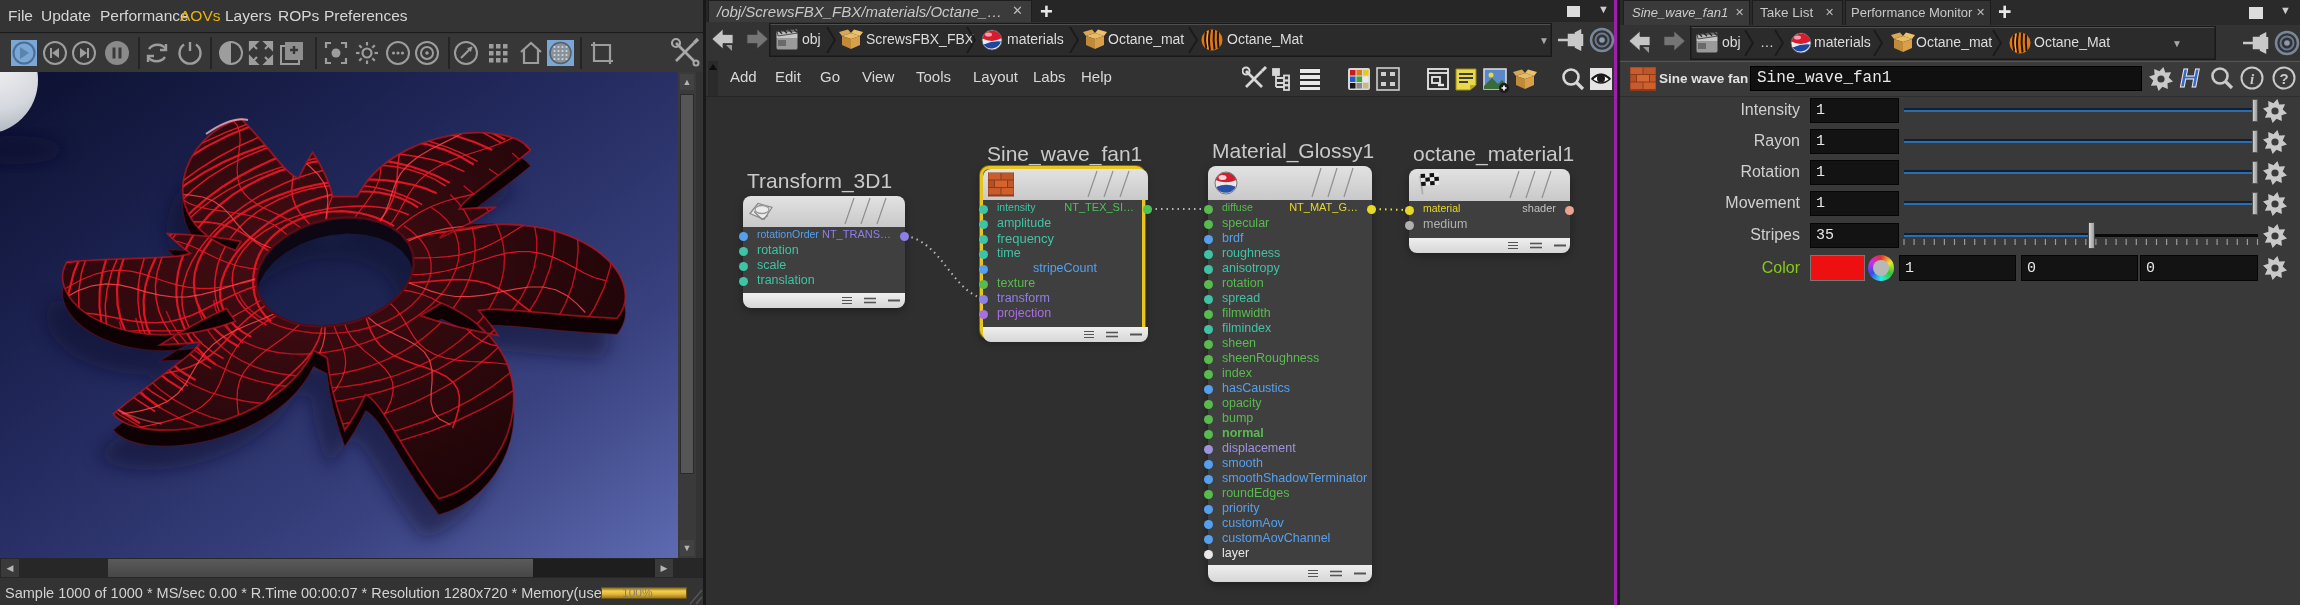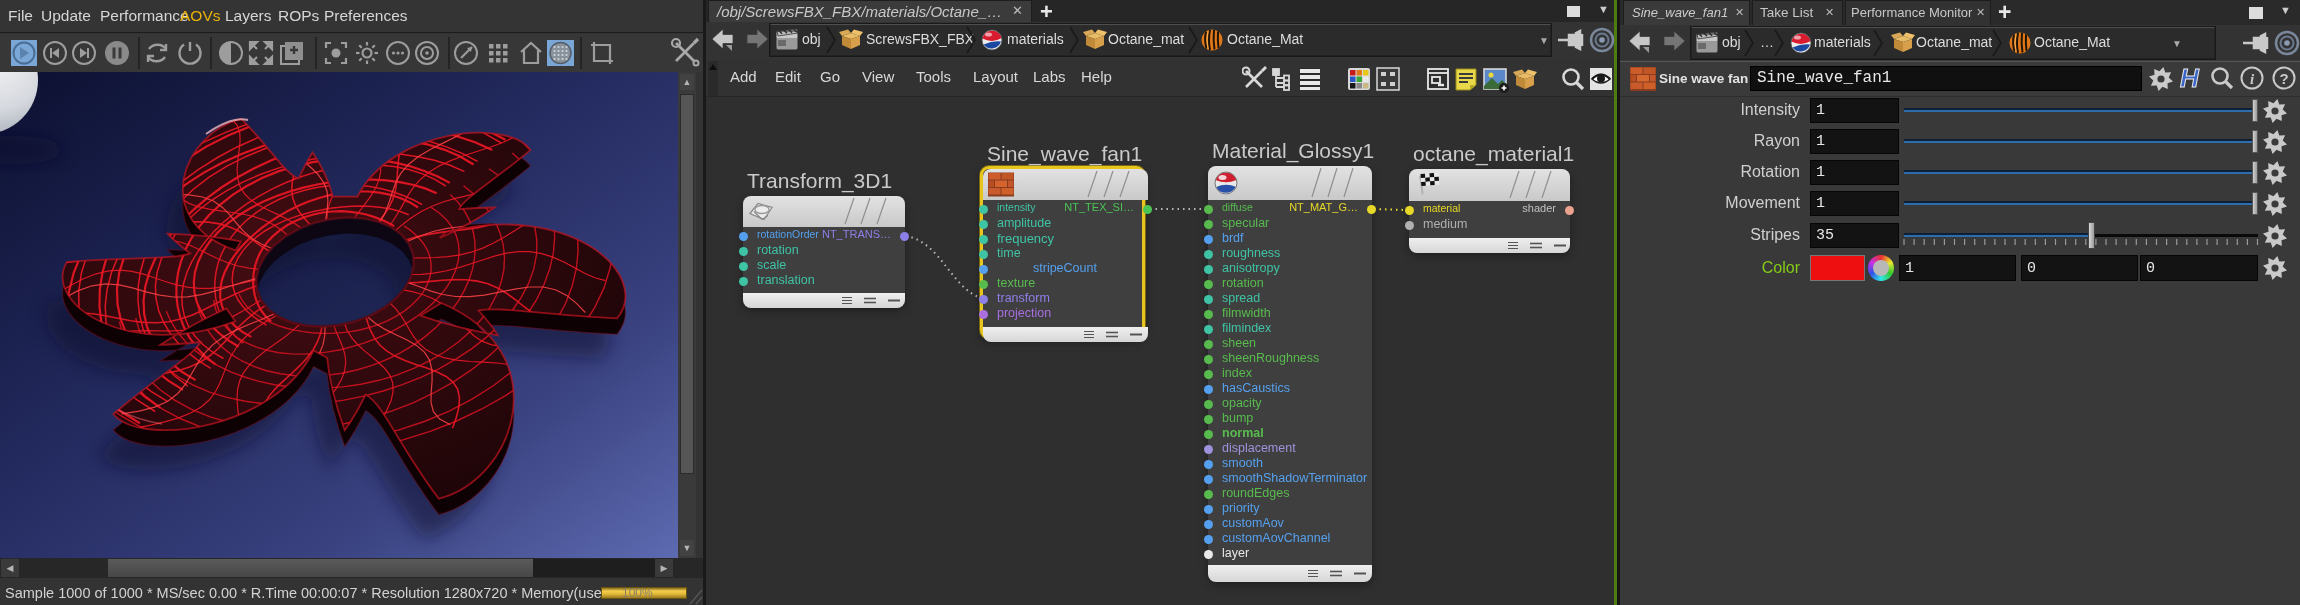--- a/index.html
+++ b/index.html
@@ -264,21 +264,21 @@
         <div class="abs" style="left:655px;top:1px;width:18px;height:18px;background:#3a3a3a;color:#b5b5b5;font-size:9px;text-align:center;line-height:18px;">▶</div>
       </div>
 <div class="abs" style="left:0;top:578px;width:703px;height:27px;background:#333333;"></div>
 <div class="txt" style="left:5px;top:585px;font-size:14.5px;color:#d2d2d2;">Sample 1000 of 1000 * MS/sec 0.00 * R.Time 00:00:07 * Resolution 1280x720 * Memory(usec</div>
 <div class="abs" style="left:601px;top:587px;width:86px;height:12px;background:linear-gradient(#8a6d1d,#f5cf4e 30%,#e3b93a 60%,#9a7a20);border:1px solid #6b540f;"></div>
 <div class="txt" style="left:622px;top:586px;font-size:12px;color:#8a8064;">100%</div>
 <svg class="abs" style="left:688px;top:588px;" width="15" height="17">
         <path d="M 14,2 L 2,16 M 14,9 L 8,16" stroke="#555" stroke-width="1.5" fill="none"></path>
       </svg>
 </div>
-<div class="abs" style="left:703px;top:0;width:914px;height:605px;background:#2f2f2f;border-left:3px solid #191919;border-right:3px solid #4d7c0f;">
+<div class="abs" style="left:703px;top:0;width:914px;height:605px;background:#2f2f2f;border-left:3px solid #191919;border-right:3px solid #a21caf;">
 <div class="abs" style="left:0;top:0;width:908px;height:22px;background:#262626;"></div>
 <div class="abs" style="left:2px;top:0;width:324px;height:22px;background:#3b3b3b;border:1px solid #1d1d1d;border-bottom:none;"></div>
 <div class="txt" style="left:11px;top:3px;font-size:15px;font-style:italic;color:#c8c8c8;">/obj/ScrewsFBX_FBX/materials/Octane_…</div>
 <div class="txt" style="left:306px;top:3px;font-size:13px;color:#bbb;">✕</div>
 <div class="txt" style="left:334px;top:-1px;font-size:22px;color:#e8e8e8;font-weight:bold;">+</div>
 <div class="abs" style="left:861px;top:6px;width:13px;height:11px;background:#dcdcdc;"></div>
 <div class="txt" style="left:892px;top:3px;font-size:11px;color:#ccc;">▼</div>
 <div class="abs" style="left:0;top:22px;width:908px;height:38px;background:#333333;"></div>
 <svg class="abs" style="left:5px;top:26px;" width="58" height="30" viewBox="0 0 58 30">
         <path d="M 1,13 L 12,3 L 12,8.5 L 22,8.5 L 22,17.5 L 12,17.5 L 12,23 Z" fill="#c6c6c6" stroke="#3a3a3a" stroke-width="0.8"></path>

